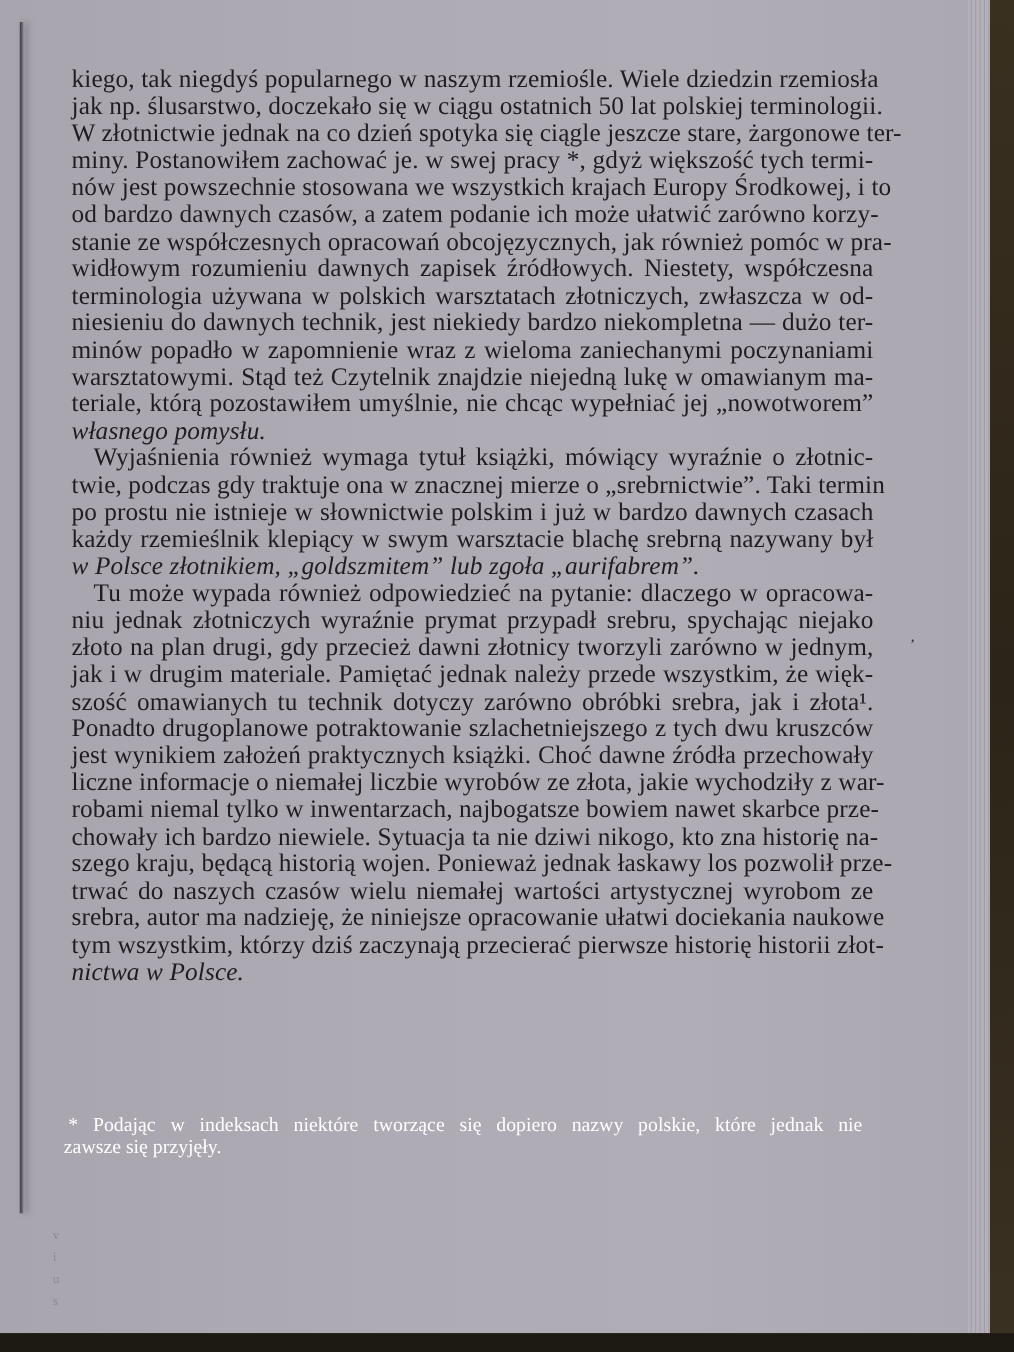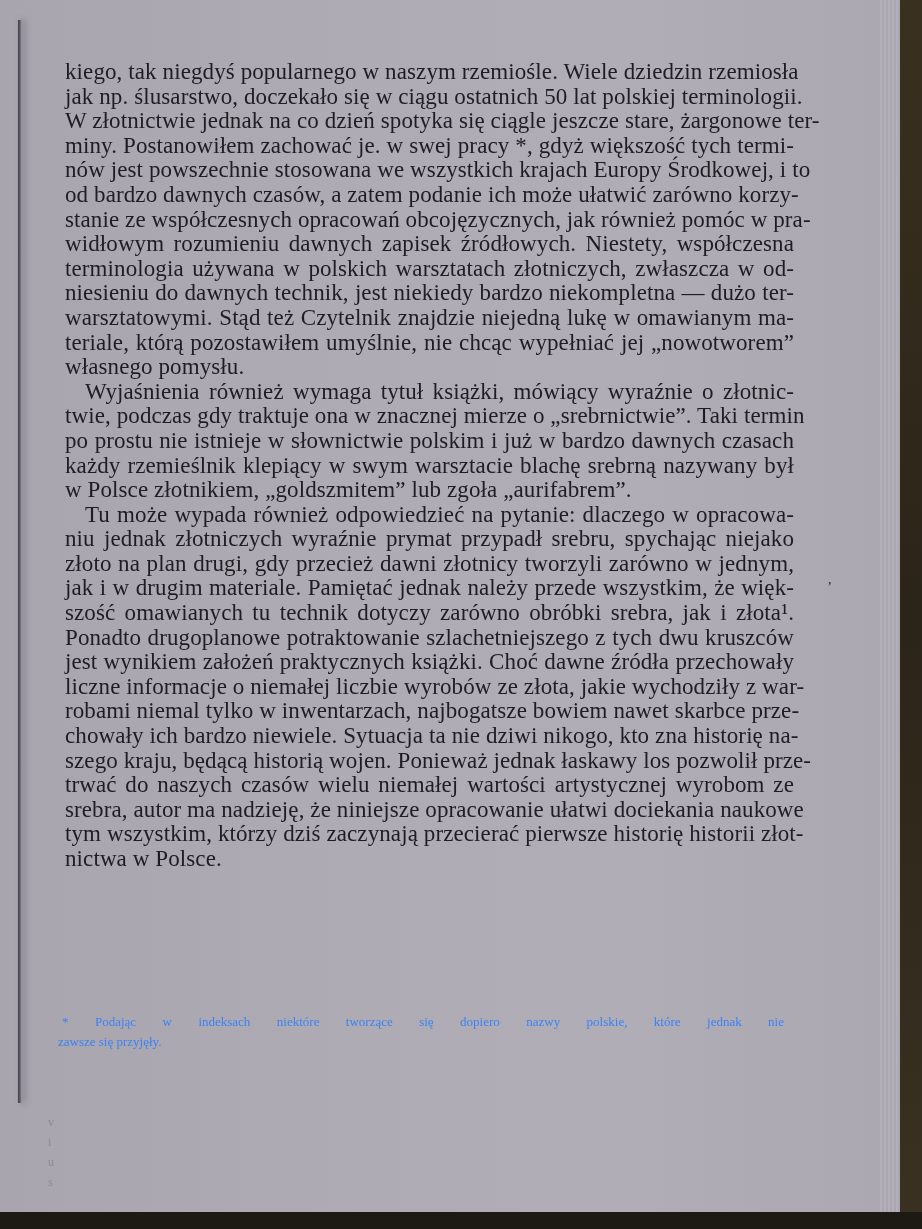--- a/index.html
+++ b/index.html
@@ -76,31 +76,32 @@
       margin-left: 10px;
     }
     .text-block .line {
       display: block;
       white-space: nowrap;
       text-align-last: justify;
       text-align: justify;
     }
     .text-block .line.last {
       text-align-last: left;
+      font-style: italic;
     }
     .text-block .line.indent {
       padding-left: 20px;
     }
     .footnote {
       position: absolute;
       left: 58px;
       top: 1012px;
       width: 726px;
-      color: #3b82f6;
-      font-size: 13px;
+      color: #ffffff;
+      font-size: 18px;
       line-height: 20px;
     }
     .footnote .line {
       display: block;
       white-space: nowrap;
       text-align: justify;
       text-align-last: justify;
     }
     .footnote .line.indent { padding-left: 4px; }
     .footnote .line.last { text-align-last: left; }
@@ -136,20 +137,21 @@
     <span class="line">kiego, tak niegdyś popularnego w naszym rzemiośle. Wiele dziedzin rzemiosła</span>
     <span class="line">jak np. ślusarstwo, doczekało się w ciągu ostatnich 50 lat polskiej terminologii.</span>
     <span class="line">W złotnictwie jednak na co dzień spotyka się ciągle jeszcze stare, żargonowe ter-</span>
     <span class="line">miny. Postanowiłem zachować je. w swej pracy *, gdyż większość tych termi-</span>
     <span class="line">nów jest powszechnie stosowana we wszystkich krajach Europy Środkowej, i to</span>
     <span class="line">od bardzo dawnych czasów, a zatem podanie ich może ułatwić zarówno korzy-</span>
     <span class="line">stanie ze współczesnych opracowań obcojęzycznych, jak również pomóc w pra-</span>
     <span class="line">widłowym rozumieniu dawnych zapisek źródłowych. Niestety, współczesna</span>
     <span class="line">terminologia używana w polskich warsztatach złotniczych, zwłaszcza w od-</span>
     <span class="line">niesieniu do dawnych technik, jest niekiedy bardzo niekompletna — dużo ter-</span>
+    <span class="line">minów popadło w zapomnienie wraz z wieloma zaniechanymi poczynaniami</span>
     <span class="line">warsztatowymi. Stąd też Czytelnik znajdzie niejedną lukę w omawianym ma-</span>
     <span class="line">teriale, którą pozostawiłem umyślnie, nie chcąc wypełniać jej „nowotworem”</span>
     <span class="line last">własnego pomysłu.</span>
   </div>
 
   <div>
     <span class="line indent">Wyjaśnienia również wymaga tytuł książki, mówiący wyraźnie o złotnic-</span>
     <span class="line">twie, podczas gdy traktuje ona w znacznej mierze o „srebrnictwie”. Taki termin</span>
     <span class="line">po prostu nie istnieje w słownictwie polskim i już w bardzo dawnych czasach</span>
     <span class="line">każdy rzemieślnik klepiący w swym warsztacie blachę srebrną nazywany był</span>

